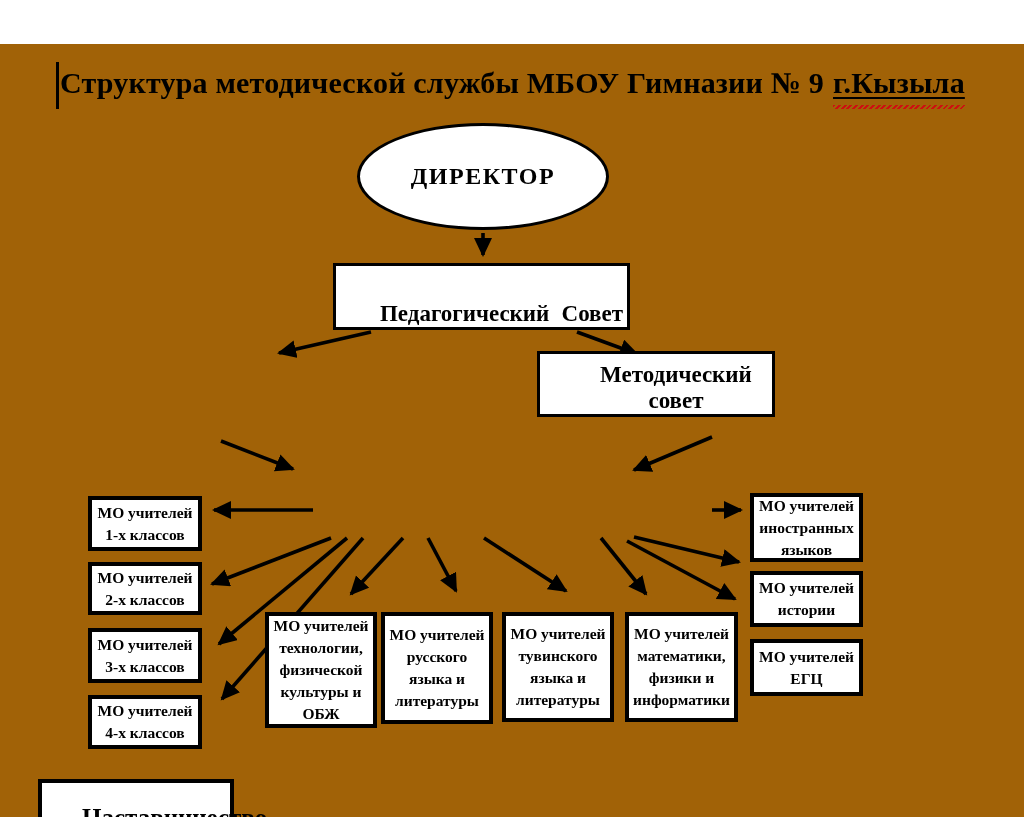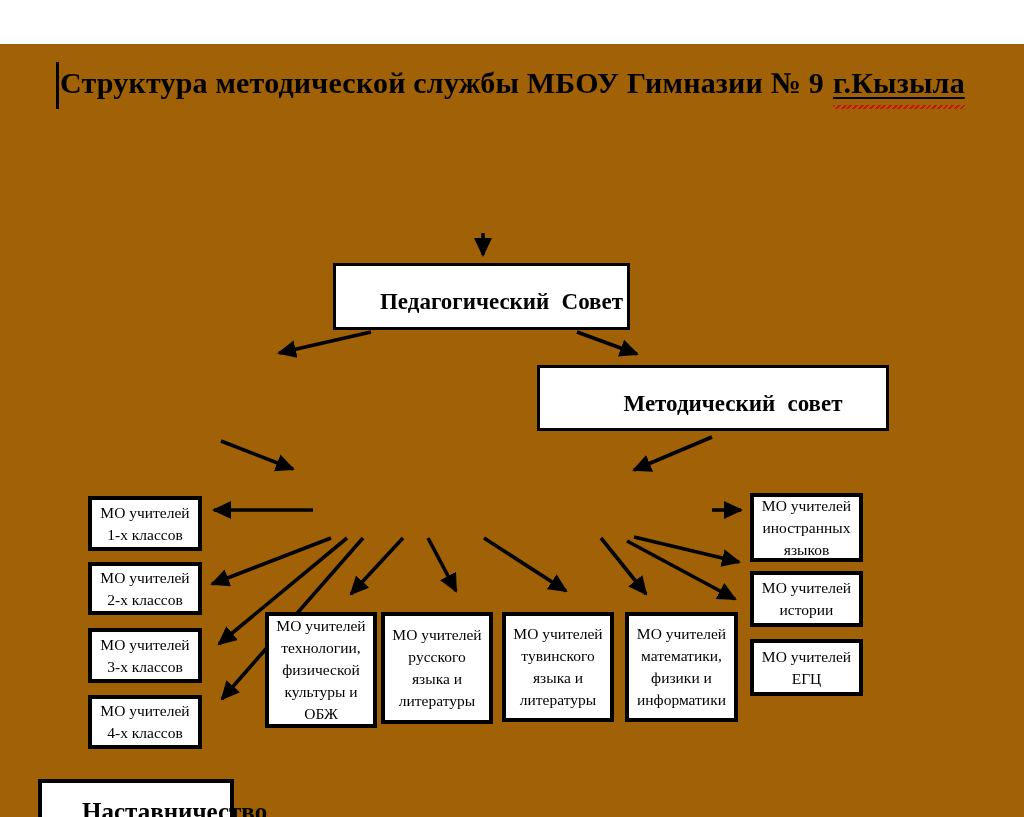--- a/index.html
+++ b/index.html
@@ -52,24 +52,25 @@
 
   
   .box {
     position: absolute;
     background: #fff;
     border: 3px solid #000;
     display: flex;
     justify-content: center;
     align-items: center;
     text-align: center;
+    font-weight: bold;
   }
   .box .lbl { white-space: pre-line; display: block; width: 100%; }
   .thick { border-width: 4px; }
-  .top-pad { align-items: center; padding-left: 40px; }
+  .top-pad { align-items: flex-end; padding-left: 40px; }
 
   #node-director {
     border-radius: 50%;
     font-size: 24px;
     font-weight: bold;
     letter-spacing: 1.5px;
   }
   .header-box { font-size: 23px; font-weight: bold; word-spacing: 0.28em; padding-top: 11px; }
   #node-methodical-associations { font-size: 24px; font-weight: bold; word-spacing: 0.3em; }
   .small-box { font-size: 15.5px; line-height: 1.42; border-width: 4px; }
@@ -111,27 +112,30 @@
     <line x1="347" y1="494" x2="219" y2="600" marker-end="url(#arrowhead)"></line>
     <line x1="363" y1="494" x2="222" y2="655" marker-end="url(#arrowhead)"></line>
     <line x1="403" y1="494" x2="351" y2="550" marker-end="url(#arrowhead)"></line>
     <line x1="428" y1="494" x2="456" y2="547" marker-end="url(#arrowhead)"></line>
     <line x1="484" y1="494" x2="566" y2="547" marker-end="url(#arrowhead)"></line>
     <line x1="601" y1="494" x2="646" y2="550" marker-end="url(#arrowhead)"></line>
     <line x1="634" y1="493" x2="739" y2="518" marker-end="url(#arrowhead)"></line>
     <line x1="627" y1="497" x2="735" y2="555" marker-end="url(#arrowhead)"></line>
   </svg>
 
+  <div id="node-director" class="box" style="left:357px;top:79px;width:252px;height:107px">
+    <span class="lbl">ДИРЕКТОР</span>
+  </div>
 
   <div class="box header-box top-pad" style="left:333px;top:219px;width:297px;height:67px">
     <span class="lbl">Педагогический Совет</span>
   </div>
 
 
-  <div class="box header-box top-pad" style="left:537px;top:321px;width:352px;height:66px">
+  <div class="box header-box top-pad" style="left:537px;top:307px;width:238px;height:66px">
     <span class="lbl">Методический совет</span>
   </div>
 
 
   <div class="box small-box" style="left:88px;top:452px;width:114px;height:55px">
     <span class="lbl">МО учителей
 1-х классов</span>
   </div>
   <div class="box small-box" style="left:88px;top:518px;width:114px;height:53px">
     <span class="lbl">МО учителей

